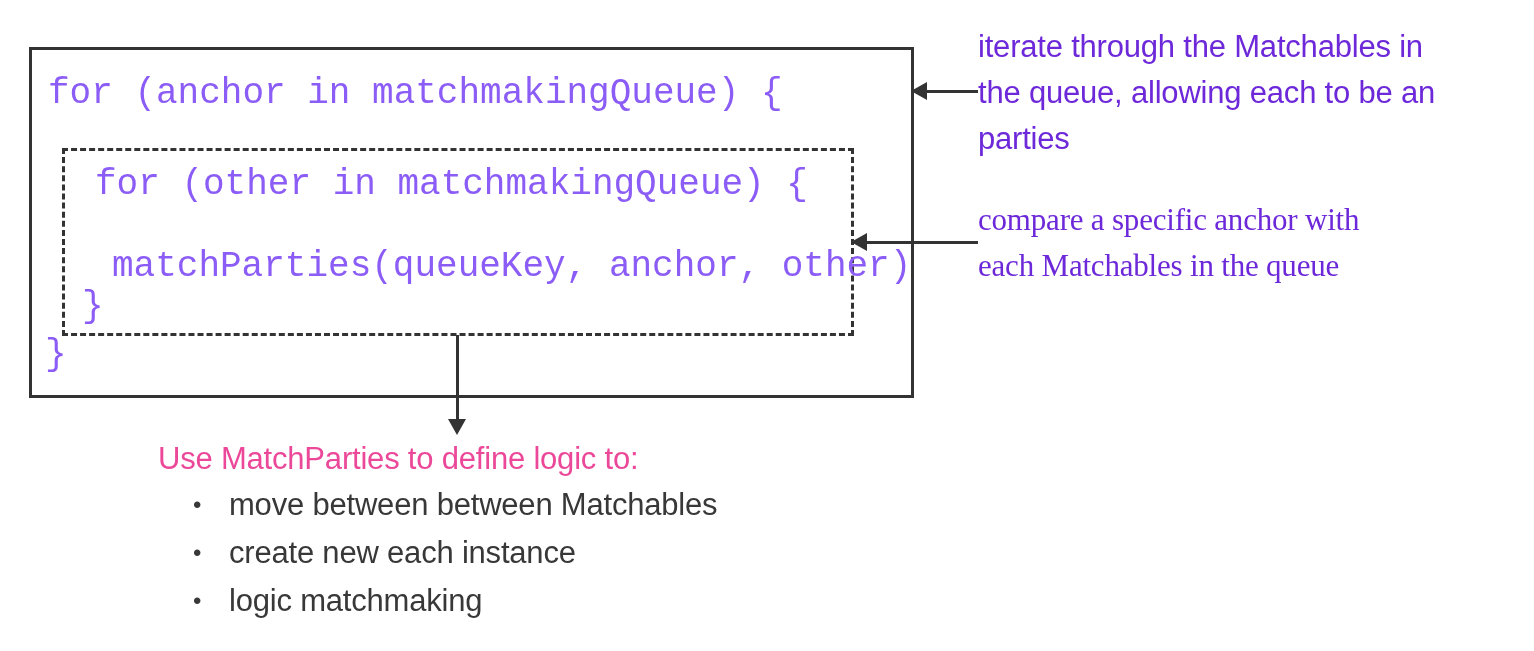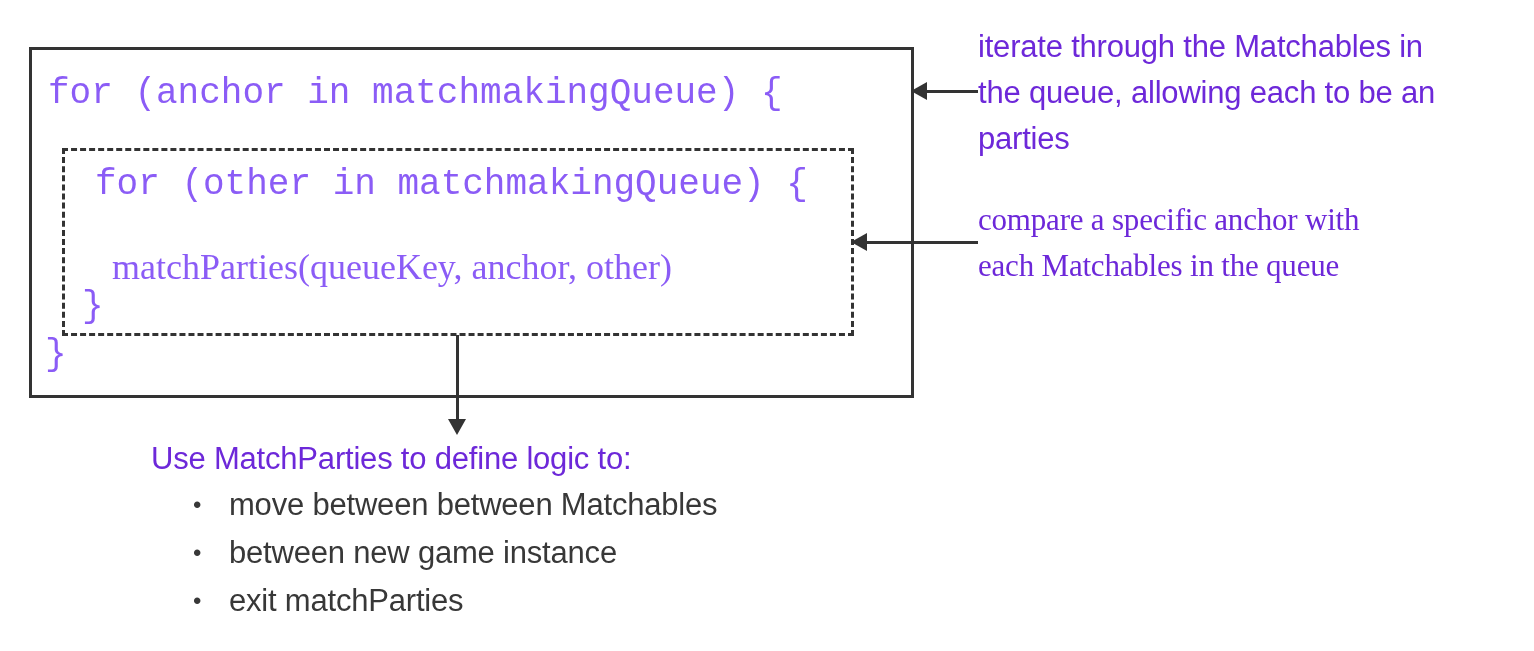--- a/index.html
+++ b/index.html
@@ -38,21 +38,21 @@
   .code-line {
     position: absolute;
     font-family: "Liberation Mono", "DejaVu Sans Mono", monospace;
     font-size: 36px;
     line-height: 40px;
     color: #8b5cf6;
     white-space: pre;
   }
   .code-line-1 { left: 48px;  top: 74px; }
   .code-line-2 { left: 78px;  top: 165px; margin-left: 17px; }
-  .code-line-3 { left: 112px; top: 247px; font-family: Liberation Serif, serif; }
+  .code-line-3 { left: 112px; top: 247px; }
   .code-line-4 { left: 82px;  top: 287px; }
   .code-line-5 { left: 45px;  top: 335px; }
 
   
   .hline {
     position: absolute;
     height: 3px;
     background: #333333;
   }
   .vline {
@@ -88,24 +88,24 @@
     line-height: 46px;
     color: #6d28d9;
     letter-spacing: -0.2px;
     white-space: nowrap;
   }
   .note-iterate { left: 978px; top: 24px; }
   .note-compare { left: 978px; top: 197px; font-family: Liberation Serif, serif; }
 
   .note-use-title {
     position: absolute;
-    left: 151px; top: 436px;
+    left: 158px; top: 436px;
     font-size: 31px;
     line-height: 46px;
-    color: #6d28d9;
+    color: #ec4899;
     letter-spacing: -0.2px;
     white-space: nowrap;
   }
   .bullet-row {
     position: absolute;
     left: 193px;
     height: 48px;
     display: flex;
     align-items: center;
     font-size: 31px;
@@ -159,20 +159,20 @@
   </div>
 
   <div class="note-use-title">Use MatchParties to define logic to:</div>
 
   <div class="bullet-row bullet-row-1">
     <span class="bullet-dot">•</span>
     <span>move between between Matchables</span>
   </div>
   <div class="bullet-row bullet-row-2">
     <span class="bullet-dot">•</span>
-    <span>between new game instance</span>
+    <span>create new each instance</span>
   </div>
   <div class="bullet-row bullet-row-3">
     <span class="bullet-dot">•</span>
-    <span>exit matchParties</span>
+    <span>logic matchmaking</span>
   </div>
 
 </div>
 
 </body></html>

